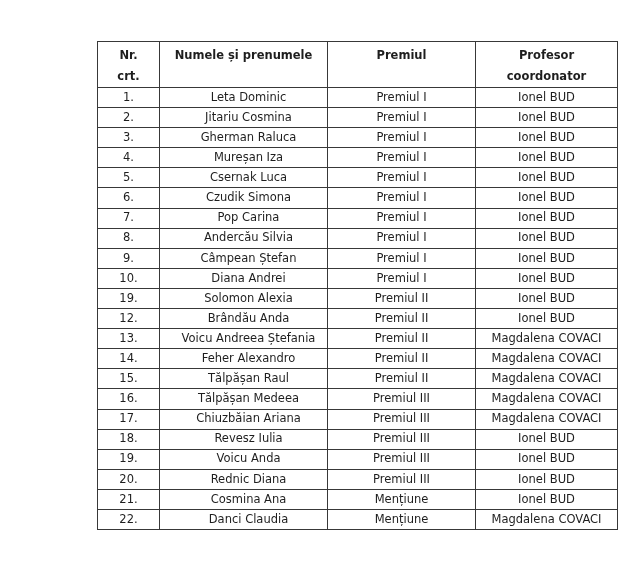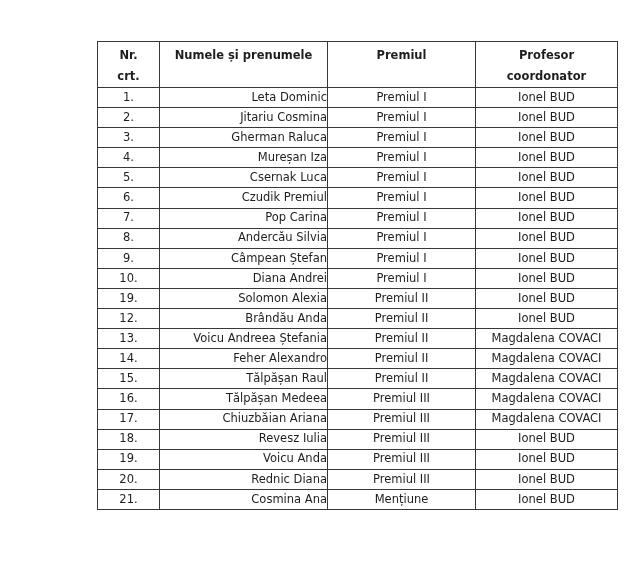--- a/index.html
+++ b/index.html
@@ -40,21 +40,21 @@
     padding-top: 3px;
     height: 42px;
   }
   .award-table td {
     height: 19.1px;
     vertical-align: middle;
     text-align: center;
     line-height: 1;
   }
   .award-table td.cell-name {
-    text-align: right;
+    text-align: center;
     padding-left: 10px;
   }
 </style>
 </head>
 <body>
 
 <table class="award-table">
   <colgroup>
     <col style="width:62px">
     <col style="width:168px">
@@ -97,21 +97,21 @@
     <td class="cell-professor">Ionel BUD</td>
   </tr>
       <tr>
     <td class="cell-nr">5.</td>
     <td class="cell-name">Csernak Luca</td>
     <td class="cell-prize">Premiul I</td>
     <td class="cell-professor">Ionel BUD</td>
   </tr>
       <tr>
     <td class="cell-nr">6.</td>
-    <td class="cell-name">Czudik Premiul</td>
+    <td class="cell-name">Czudik Simona</td>
     <td class="cell-prize">Premiul I</td>
     <td class="cell-professor">Ionel BUD</td>
   </tr>
       <tr>
     <td class="cell-nr">7.</td>
     <td class="cell-name">Pop Carina</td>
     <td class="cell-prize">Premiul I</td>
     <td class="cell-professor">Ionel BUD</td>
   </tr>
       <tr>
@@ -190,15 +190,21 @@
     <td class="cell-nr">20.</td>
     <td class="cell-name">Rednic Diana</td>
     <td class="cell-prize">Premiul III</td>
     <td class="cell-professor">Ionel BUD</td>
   </tr>
       <tr>
     <td class="cell-nr">21.</td>
     <td class="cell-name">Cosmina Ana</td>
     <td class="cell-prize">Mențiune</td>
     <td class="cell-professor">Ionel BUD</td>
+  </tr>
+      <tr>
+    <td class="cell-nr">22.</td>
+    <td class="cell-name">Danci Claudia</td>
+    <td class="cell-prize">Mențiune</td>
+    <td class="cell-professor">Magdalena COVACI</td>
   </tr>
     </tbody>
 </table>
 
 </body></html>

